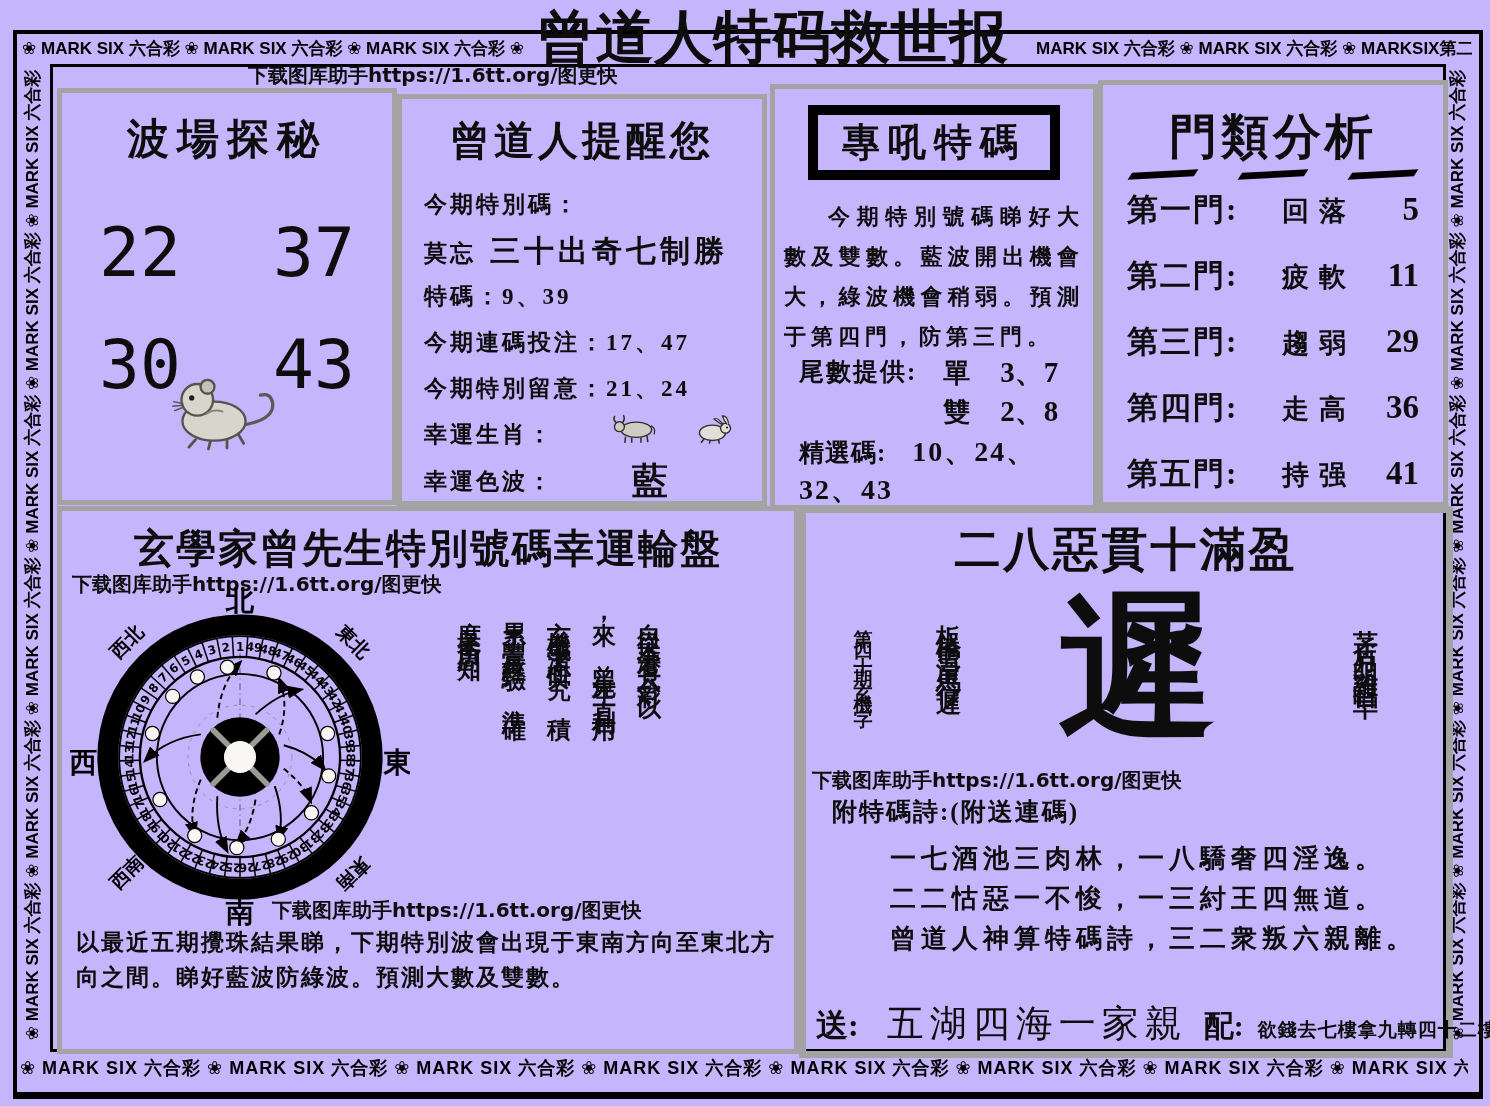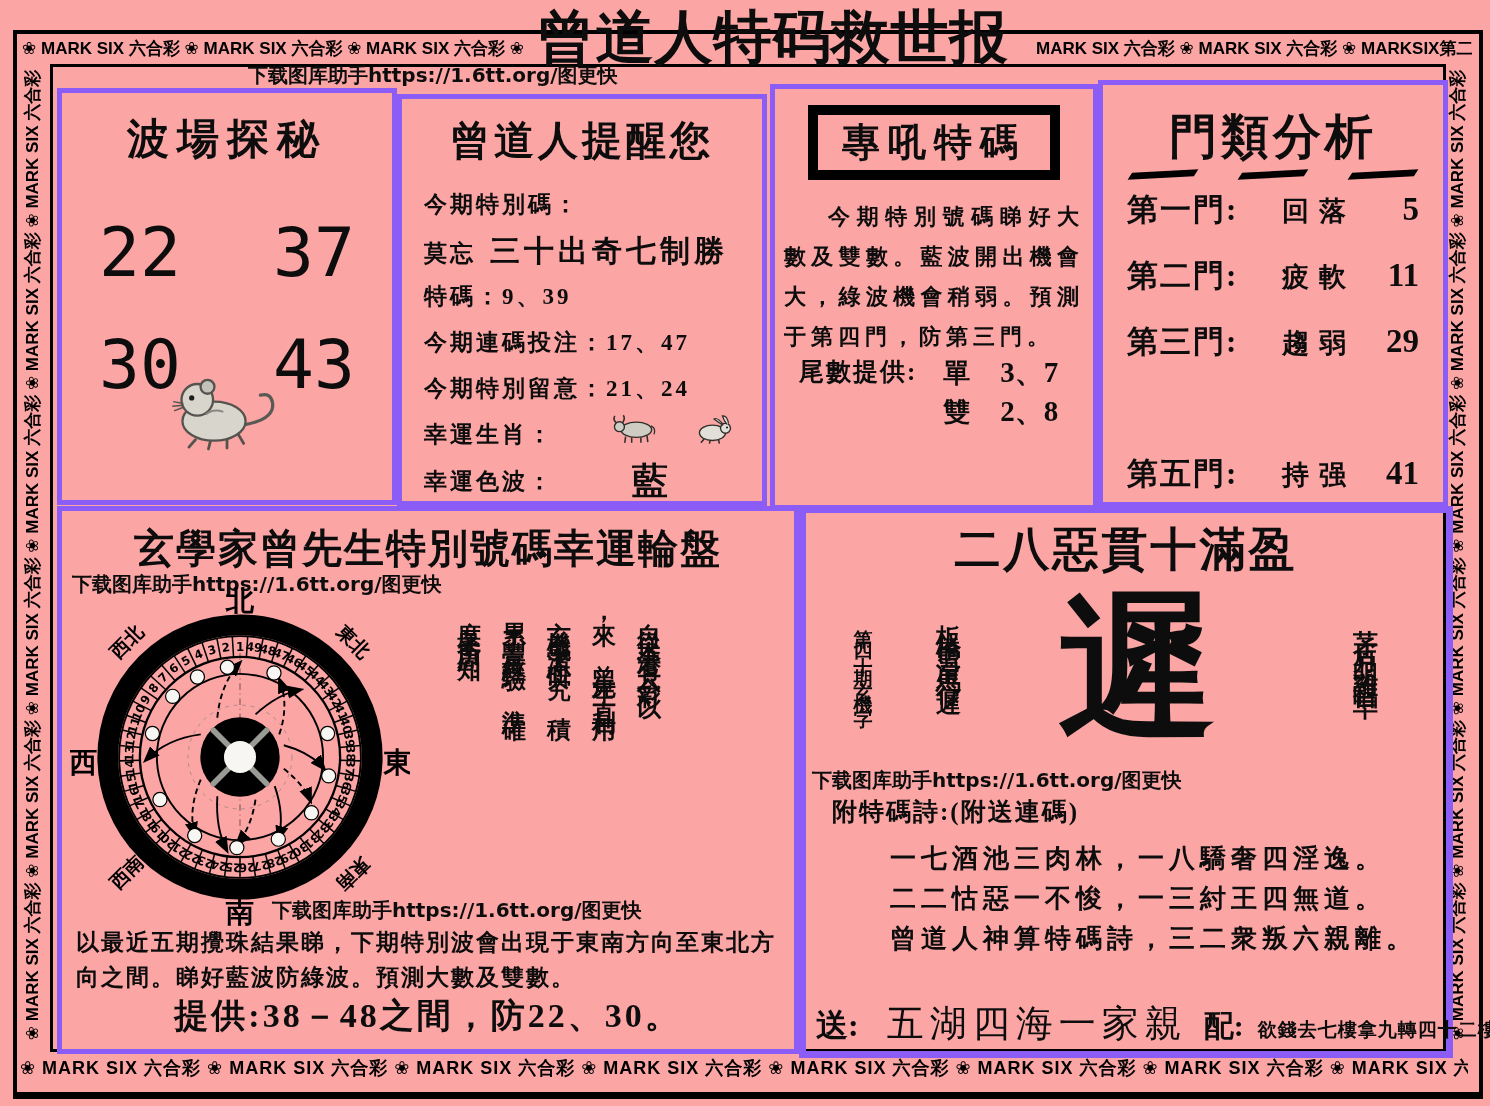--- a/index.html
+++ b/index.html
@@ -1,16 +1,16 @@
 <!DOCTYPE html>
 <html><head>
 <meta charset="utf-8">
 <style>
   html,body{margin:0;padding:0;background:#e9e7e2;}
-  #page{position:relative;width:1490px;height:1106px;background:#fca5a5;color:#0d0d0d;
+  #page{position:relative;width:1490px;height:1106px;background:#c4b5fd;color:#0d0d0d;
         font-family:"Liberation Serif","DejaVu Serif",serif;overflow:hidden;}
   .abs{position:absolute;}
 
   
   .outer-frame{left:13px;top:30px;width:1462px;height:1058px;border:4px solid #000;border-bottom-width:7px;}
   .inner-frame{left:50px;top:64px;width:1390px;height:982px;border:3px solid #000;}
   .strip{font-family:"Liberation Sans","DejaVu Sans",sans-serif;font-weight:bold;
          white-space:nowrap;overflow:hidden;color:#000;}
   .strip-top-left{left:17px;top:34px;width:512px;height:30px;font-size:17px;line-height:30px;text-align:center;}
   .strip-top-right{left:1036px;top:34px;width:436px;height:30px;font-size:17px;line-height:30px;text-align:center;}
@@ -22,21 +22,21 @@
                transform-origin:0 0;transform:rotate(-90deg);
                font-size:17px;line-height:33px;text-align:center;}
 
   
   .paper-title{left:520px;top:0px;width:505px;text-align:center;font-size:58px;font-weight:900;
                letter-spacing:1px;line-height:1.3;}
   .url-line{font-family:"DejaVu Sans","Liberation Sans",sans-serif;font-size:20px;font-weight:bold;}
   .url-top{left:248px;top:62px;}
 
   
-  .panel{border:5px solid #8b5cf6;background:transparent;}
+  .panel{border:5px solid #a3a3a3;background:transparent;}
 
   
   .box1{left:57px;top:88px;width:330px;height:407px;}
   .b1-title{margin-top:18px;text-align:center;font-size:42px;font-weight:900;letter-spacing:8px;}
   .b1-grid{margin-top:52px;display:grid;grid-template-columns:auto auto;justify-content:center;
            column-gap:92px;row-gap:44px;font-family:"DejaVu Sans Mono","Liberation Mono",monospace;
            font-size:68px;line-height:1;font-weight:normal;}
   .b1-rat{position:absolute;left:50%;transform:translateX(-50%);bottom:42px;}
 
   
@@ -190,20 +190,23 @@
   <div class="abs panel box3">
     <div class="b3-titlebox">專吼特碼</div>
     <div class="b3-para">今期特別號碼睇好大數及雙數。藍波開出機會大，綠波機會稍弱。預測于第四門，防第三門。</div>
     <div class="b3-tails">
       <span class="b3-tail-label">尾數提供:</span>
       <div class="b3-tail-rows">
         <div><span>單</span><span class="b3-tail-nums">3、7</span></div>
         <div><span>雙</span><span class="b3-tail-nums">2、8</span></div>
       </div>
     </div>
+    <div class="b3-select">
+      <span>精選碼:</span><span class="b3-select-vals">10、24、32、43</span>
+    </div>
   </div>
 
   <div class="abs panel box4">
     <div class="b4-title">門類分析</div>
     <div class="b4-marks">
         <span></span>
         <span></span>
         <span></span>
       </div>
     <div class="b4-row" style="top:104px">
@@ -213,20 +216,25 @@
     </div>
     <div class="b4-row" style="top:170px">
       <span class="b4-door">第二門:</span>
         <span class="b4-trend">疲軟</span>
         <span class="b4-num">11</span>
     </div>
     <div class="b4-row" style="top:236px">
       <span class="b4-door">第三門:</span>
         <span class="b4-trend">趨弱</span>
         <span class="b4-num">29</span>
+    </div>
+    <div class="b4-row" style="top:302px">
+      <span class="b4-door">第四門:</span>
+        <span class="b4-trend">走高</span>
+        <span class="b4-num">36</span>
     </div>
     <div class="b4-row" style="top:368px">
       <span class="b4-door">第五門:</span>
         <span class="b4-trend">持强</span>
         <span class="b4-num">41</span>
     </div>
   </div>
 
   <div class="abs panel box5">
     <div class="b5-title">玄學家曾先生特別號碼幸運輪盤</div>
@@ -382,21 +390,20 @@
     </div>
     <div class="b5-cols">
       <div>自從本港有六合彩以</div>
       <div>來，曾先生一直利用</div>
       <div>玄機學潛心研究，積</div>
       <div>累了豐富經驗，準確</div>
       <div>度衆所周知·</div>
     </div>
     <div class="url-line b5-url2">下载图库助手https://1.6tt.org/图更快</div>
     <div class="b5-para">以最近五期攪珠結果睇，下期特別波會出現于東南方向至東北方向之間。睇好藍波防綠波。預測大數及雙數。</div>
-    <div class="b5-provide">提供:38－48之間，防22、30。</div>
   </div>
 
   <div class="abs panel box6">
     <div class="b6-title">二八惡貫十滿盈</div>
     <div class="vtext b6-col-right">茅店月明雞唱早</div>
     <div class="b6-big">遲</div>
     <div class="vtext b6-col-left">板橋雪滑馬行遲</div>
     <div class="vtext b6-col-period">第四十期玄機字</div>
     <div class="url-line b6-url">下载图库助手https://1.6tt.org/图更快</div>
     <div class="b6-subtitle">附特碼詩:(附送連碼)</div>

